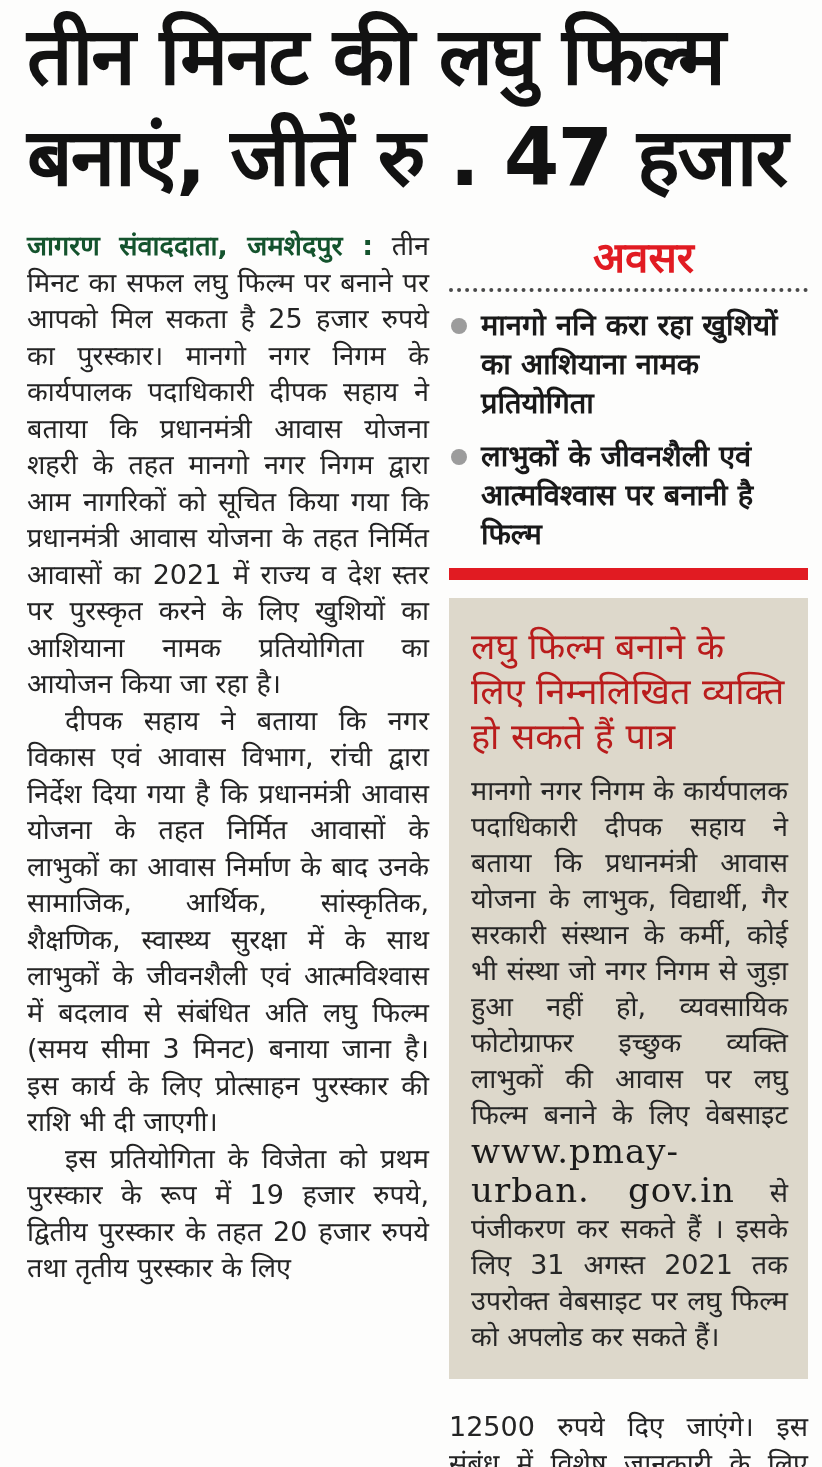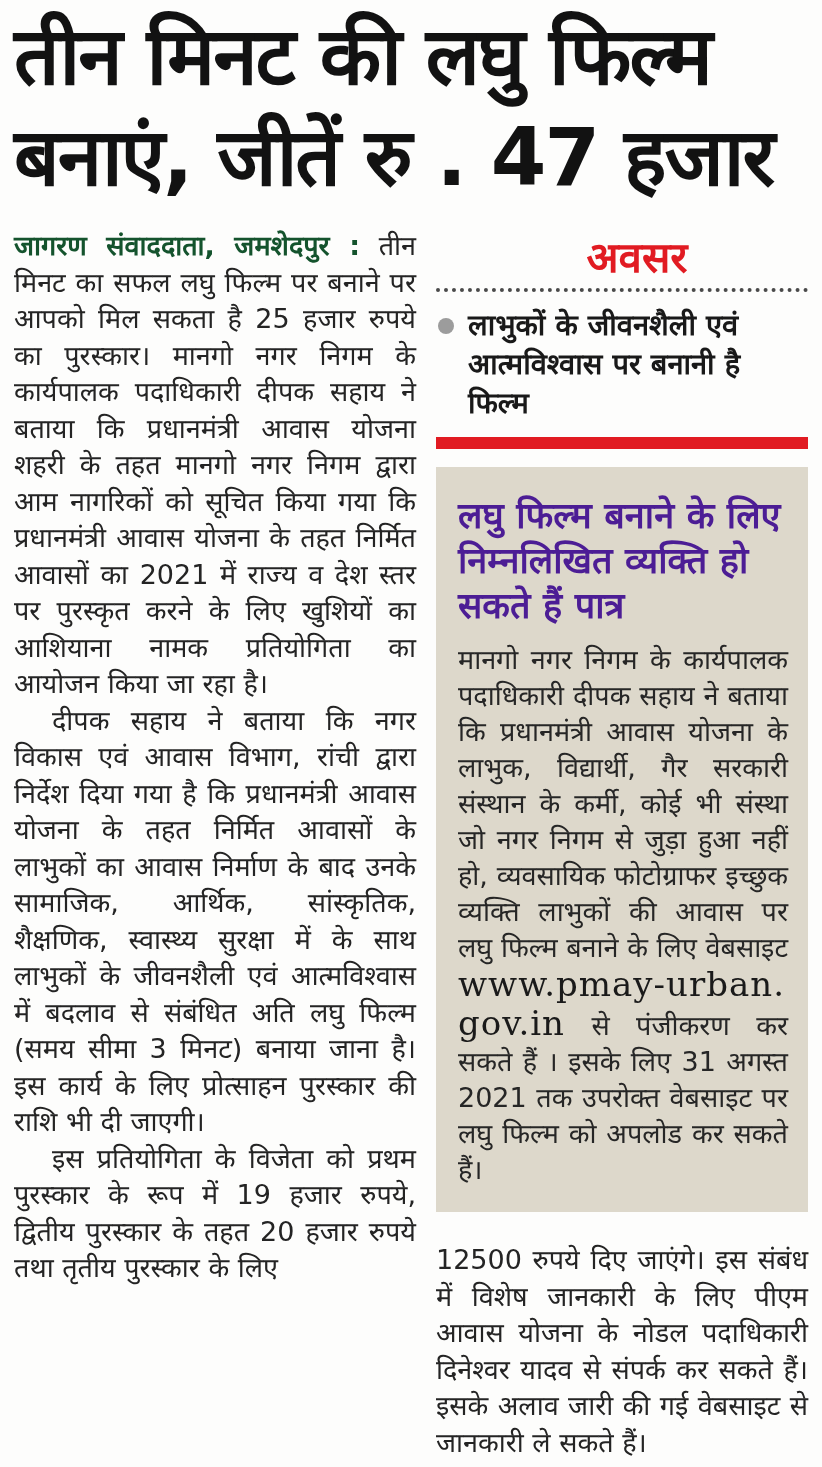--- a/index.html
+++ b/index.html
@@ -6,20 +6,21 @@
   html, body { background: #ffffff; }
   .page {
     position: relative;
     width: 822px;
     height: 1467px;
     margin: 0 auto;
     background: #fdfdfc;
     overflow: hidden;
     font-family: "DejaVu Sans", sans-serif;
     color: #1d1d1d;
+    padding-left: 13px;
   }
   
   .headline {
     padding: 6px 12px 10px 14px;
   }
   .headline .hl-line {
     font-size: 80px;
     line-height: 101px;
     font-weight: 700;
     letter-spacing: -2px;
@@ -88,22 +89,22 @@
     background: #e11b22;
     margin: 8px 0 18px 0;
   }
   .info-box {
     background: #ddd8cb;
     padding: 26px 20px 24px 22px;
   }
   .info-box h2 {
     font-size: 36px;
     line-height: 45px;
-    font-weight: 700;
-    color: #4c1d95;
+    font-weight: 400;
+    color: #b91c1c;
     margin-bottom: 14px;
   }
   .info-box .box-body {
     font-size: 27px;
     line-height: 36px;
     text-align: justify;
     color: #262626;
   }
   .url-text {
     font-family: "DejaVu Serif", serif;
@@ -137,20 +138,24 @@
 
     <div class="col-right">
 
       <div class="kicker">अवसर</div>
 
       <hr class="dotted-rule">
 
       <ul class="bullet-list">
         <li class="bullet-item">
           <span class="bullet-dot"></span>
+          <span class="bullet-text">मानगो ननि करा रहा खुशियों का आशियाना नामक प्रतियोगिता</span>
+        </li>
+        <li class="bullet-item">
+          <span class="bullet-dot"></span>
           <span class="bullet-text">लाभुकों के जीवनशैली एवं आत्मविश्वास पर बनानी है फिल्म</span>
         </li>
       </ul>
 
       <div class="red-bar"></div>
 
       <div class="info-box">
         <h2>लघु फिल्म बनाने के लिए निम्नलिखित व्यक्ति हो सकते हैं पात्र</h2>
         <p class="box-body"><span>मानगो नगर निगम के कार्यपालक पदाधिकारी दीपक सहाय ने बताया कि प्रधानमंत्री आवास योजना के लाभुक, विद्यार्थी, गैर सरकारी संस्थान के कर्मी, कोई भी संस्था जो नगर निगम से जुड़ा हुआ नहीं हो, व्यवसायिक फोटोग्राफर इच्छुक व्यक्ति लाभुकों की आवास पर लघु फिल्म बनाने के लिए वेबसाइट </span><span class="url-text">www.pmay-urban. gov.in</span><span> से पंजीकरण कर सकते हैं । इसके लिए 31 अगस्त 2021 तक उपरोक्त वेबसाइट पर लघु फिल्म को अपलोड कर सकते हैं।</span></p>
       </div>

